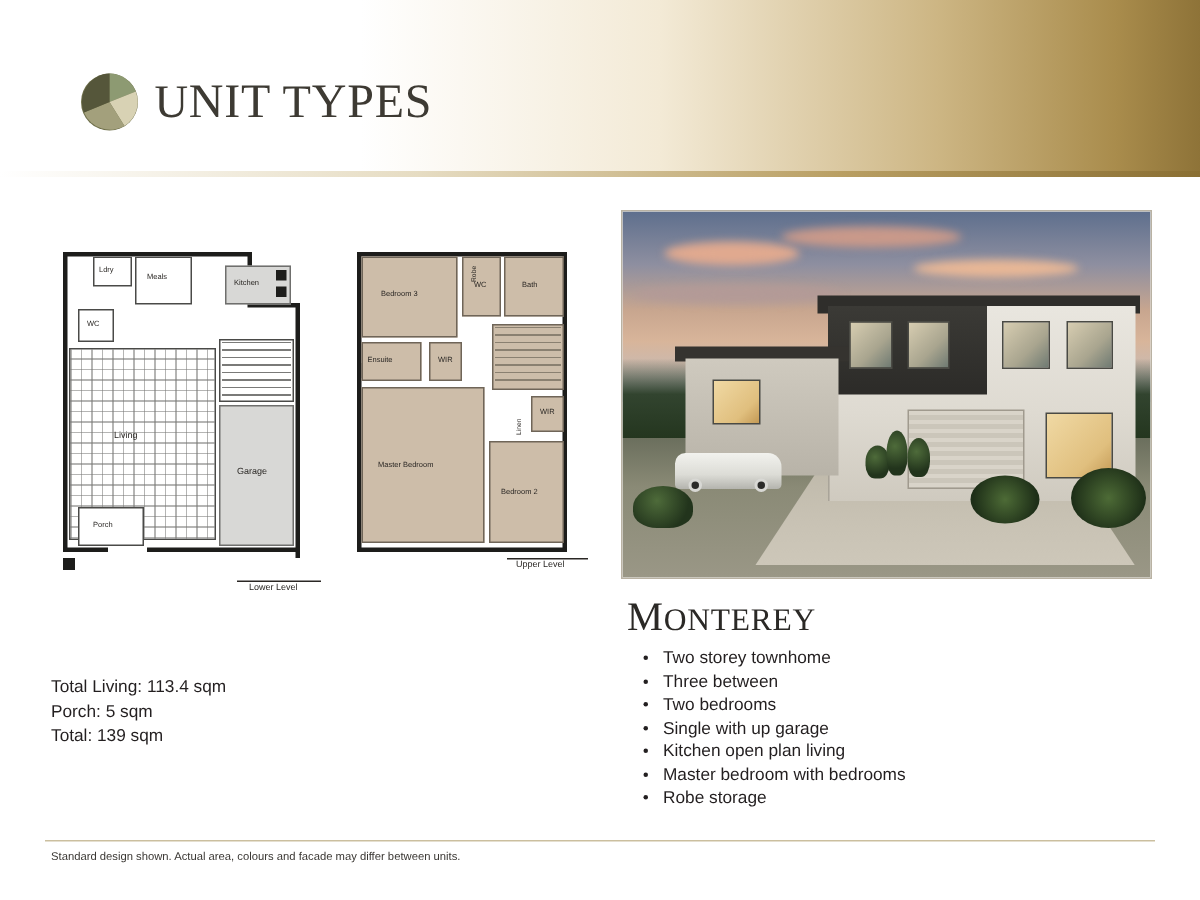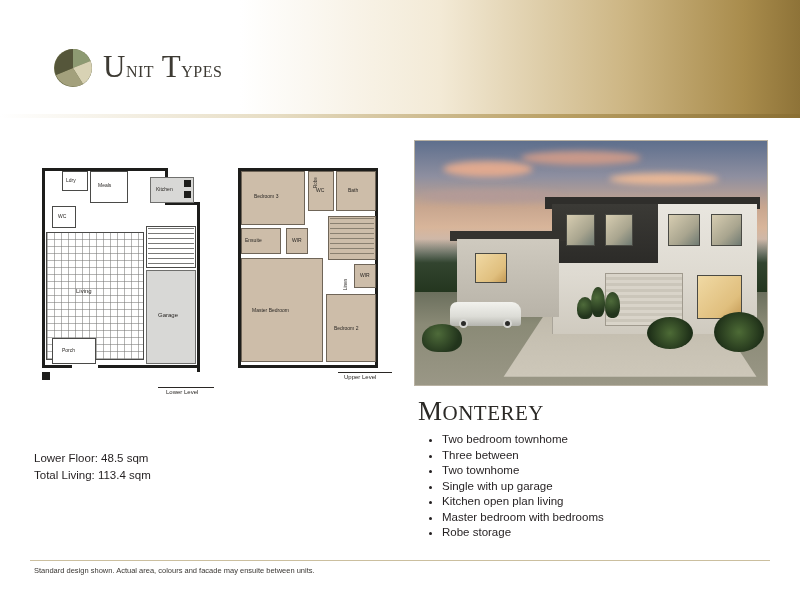--- a/index.html
+++ b/index.html
@@ -39,21 +39,21 @@
   .title-unit-types {
     position: absolute;
     left: 103px; top: 49px;
     font-family: "Liberation Serif", serif;
     font-size: 31px;
     letter-spacing: 0.5px;
     color: #3d3a33;
     white-space: nowrap;
   }
   .title-unit-types .small {
-    font-size: 16px;
+    font-size: 32px;
   }
 
   
   .plan { position: absolute; }
   .wall { position: absolute; background: #1d1d1b; }
   .room {
     position: absolute;
     background: #cdbda9;
     border: 1px solid #6f6558;
     box-sizing: border-box;
@@ -355,22 +355,23 @@
   <div class="rlabel-v" style="left:84px; top:28px;">Robe</div>
 
   <div class="room" style="left:98px; top:56px; width:48px; height:44px;"></div>
   <div style="position:absolute; left:100px; top:58px; width:44px; height:40px; background:repeating-linear-gradient(to bottom, #8a8070 0 1px, transparent 1px 5px);"></div>
 
   <div class="level-rule" style="left:108px; top:212px; width:54px;"></div>
   <div class="level-label" style="left:114px; top:214px;">Upper Level</div>
 </div>
 
 <div class="areas">
-  <div>Lower Floor: 48.5 sqm</div>
   <div class="b">Total Living: 113.4 sqm</div>
+  <div>Porch: 5 sqm</div>
+  <div class="b">Total: 139 sqm</div>
 </div>
 
 <div class="render">
   <div class="sky"></div>
   <div class="cloud" style="left:8%; top:8%; width:90px; height:16px; background:#e0a98f;"></div>
   <div class="cloud" style="left:30%; top:4%; width:120px; height:14px; background:#c9998a;"></div>
   <div class="cloud" style="left:55%; top:13%; width:110px; height:12px; background:#e8b796;"></div>
   <div class="cloud" style="left:2%; top:20%; width:140px; height:12px; background:#b39a97;"></div>
 
   <div class="treeline"></div>
@@ -403,24 +404,24 @@
   <div class="palm" style="left:85%; top:70%; width:50px; height:40px;"></div>
   <div class="shrub" style="left:2%; top:75%; width:40px; height:28px;"></div>
 </div>
 
 <div class="product-title">
   M<span class="small">ONTEREY</span>
 </div>
 
 <div class="features">
   <ul>
-    <li>Two bedroom townhome</li>
+    <li>Two storey townhome</li>
     <li>Three between</li>
-    <li>Two townhome</li>
+    <li>Two bedrooms</li>
     <li>Single with up garage</li>
     <li>Kitchen open plan living</li>
     <li>Master bedroom with bedrooms</li>
     <li>Robe storage</li>
   </ul>
 </div>
 
 <div class="footer-rule"></div>
-<div class="disclaimer">Standard design shown. Actual area, colours and facade may ensuite between units.</div>
+<div class="disclaimer">Standard design shown. Actual area, colours and facade may differ between units.</div>
 
 </body></html>

